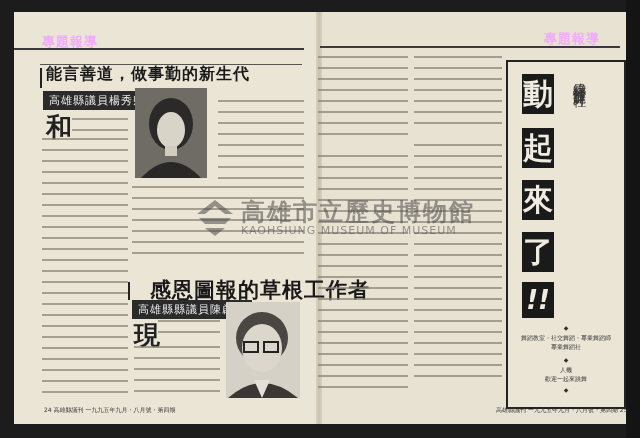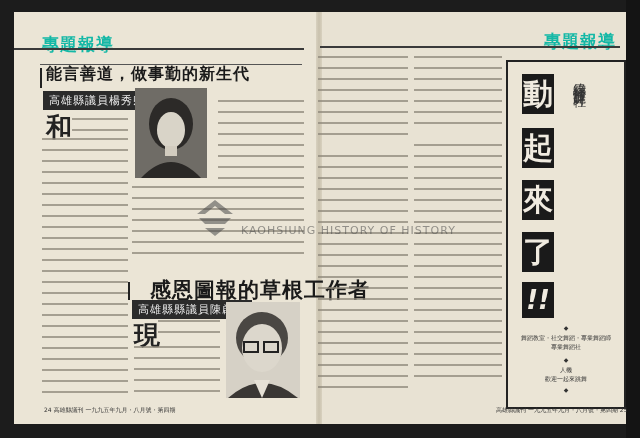--- a/index.html
+++ b/index.html
@@ -2,21 +2,21 @@
 <html><head>
 <meta charset="utf-8">
 <style>
   html,body{margin:0;padding:0;}
   body{width:640px;height:438px;background:#1c1c1c;position:relative;overflow:hidden;font-family:"DejaVu Serif",serif;}
   .spread{position:absolute;left:14px;top:12px;width:612px;height:412px;background:#e9e3d4;}
   .page-left{position:absolute;left:0;top:0;width:305px;height:412px;background:#ebe5d6;}
   .page-right{position:absolute;left:305px;top:0;width:307px;height:412px;background:#e8e2d3;}
   .gutter{position:absolute;left:302px;top:0;width:6px;height:412px;background:linear-gradient(90deg,#d8d1bf,#c9c1ad,#d8d1bf);}
   .edge{position:absolute;right:0;top:0;width:14px;height:438px;background:#141414;}
-  .section-head{position:absolute;font-size:17px;font-weight:bold;color:#14b8a6;letter-spacing:1px;}
+  .section-head{position:absolute;font-size:13px;font-weight:bold;color:#f0abfc;letter-spacing:1px;}
   .rule{position:absolute;height:2px;background:#3a3a3a;}
   .thin-rule{position:absolute;height:1px;background:#555;}
   .headline{position:absolute;font-size:16px;font-weight:bold;color:#1a1a1a;letter-spacing:1px;white-space:nowrap;}
   .headline-bar{position:absolute;width:2px;background:#222;}
   .subtitle-box{position:absolute;background:#2b2b2b;color:#eee;font-size:11px;padding:2px 6px;white-space:nowrap;letter-spacing:1px;font-family:"DejaVu Sans",sans-serif;}
   .photo{position:absolute;background:#9a968c;overflow:hidden;}
   .text-block{position:absolute;overflow:hidden;}
   .line{height:2px;background:#8d8779;margin-bottom:9px;opacity:.75;}
   .drop-cap{position:absolute;font-size:26px;font-weight:bold;color:#222;}
   .ad-box{position:absolute;left:506px;top:60px;width:116px;height:345px;border:2px solid #222;background:#ebe5d6;}
@@ -221,14 +221,15 @@
 
 <div class="footer" style="left:44px;top:406px;">24  高雄縣議刊  一九九五年九月・八月號・第四期</div>
 <div class="footer" style="left:496px;top:406px;">高雄縣議刊  一九九五年九月・八月號・第四期  25</div>
 
 <div class="watermark">
   <svg class="wm-logo" viewBox="0 0 40 40">
     <path d="M20 2 L38 16 L30 16 L20 8 L10 16 L2 16 Z" fill="#4b4b4b"></path>
     <path d="M4 20 L36 20 L30 26 L10 26 Z" fill="#4b4b4b"></path>
     <path d="M10 30 L30 30 L20 38 Z" fill="#4b4b4b"></path>
   </svg>
-  <div class="wm-en">KAOHSIUNG HISTORY OF HISTORY</div>
+  <div class="wm-cn">高雄市立歷史博物館</div>
+  <div class="wm-en">KAOHSIUNG MUSEUM OF MUSEUM</div>
 </div>
 
 </body></html>

